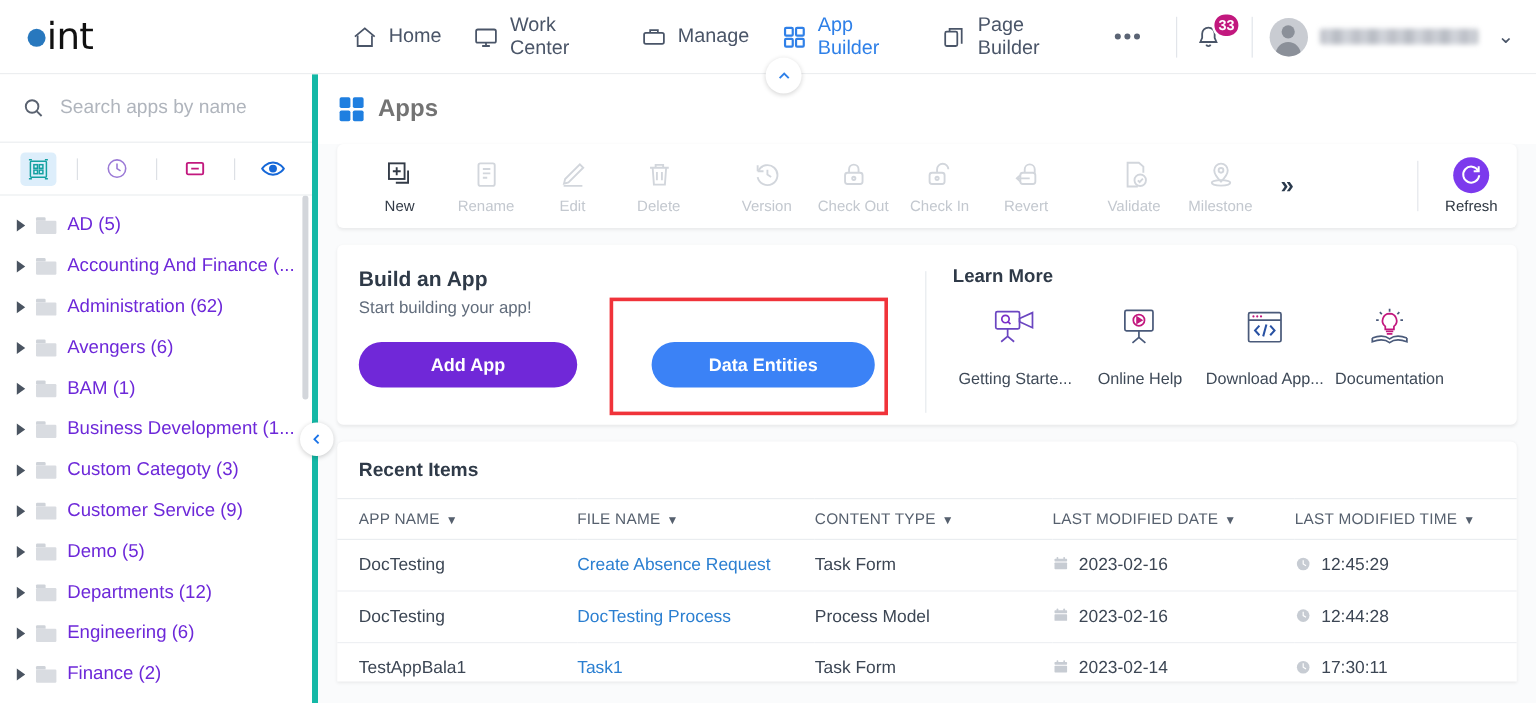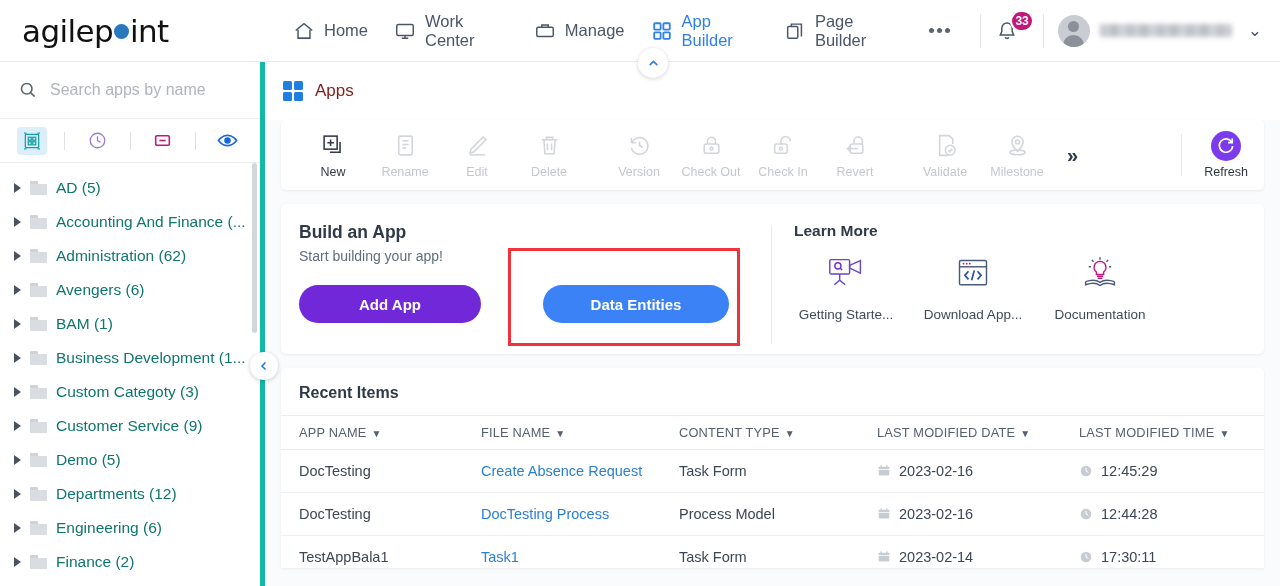--- a/index.html
+++ b/index.html
@@ -76,21 +76,21 @@
   .icon-row {
     height: 44px; display: flex; align-items: center; border-bottom: 1px solid #eceef1;
   }
   .icon-cell { flex: 1; display: flex; align-items: center; justify-content: center; cursor: pointer; height: 100%;}
   .icon-cell .box { width: 30px; height: 28px; display: flex; align-items: center; justify-content: center; border-radius: 4px;}
   .icon-cell.sel .box { background: #ddeefb; }
   .isep { width: 1px; height: 18px; background: #dde0e5; }
   .tree { padding-top: 8px; height: 423px; overflow: hidden; position: relative;}
   .tree-item {
     display: flex; align-items: center; gap: 9px; height: 34px;
-    padding-left: 14px; font-size: 15.5px; color: #0f766e; cursor: pointer;
+    padding-left: 14px; font-size: 15.5px; color: #6d28d9; cursor: pointer;
     white-space: nowrap;
   }
   .caret { width: 0; height: 0; border-left: 7px solid #4a5461; border-top: 5px solid transparent; border-bottom: 5px solid transparent; }
   .folder { width: 17px; height: 14px; position: relative; flex: none;}
   .folder::before { content:""; position:absolute;left:0;top:0;width:8px;height:3px;background:#cfd3d9;border-radius:1px 1px 0 0;}
   .folder::after { content:""; position:absolute;left:0;top:3px;width:17px;height:11px;background:#d9dce1;border-radius:1px;}
   .tree-label { overflow:hidden; text-overflow: ellipsis; max-width: 196px;}
   .sb-scroll { position: absolute; right: 3px; top: 0px; width: 5px; height: 170px; background: #d3d6db; border-radius: 3px;}
 
   
@@ -102,21 +102,21 @@
   }
 
   
   .main { position: absolute; top: 62px; left: 265px; width: 1015px; height: 524px; background: #fafbfc; }
   .apps-head {
     height: 58px; background: #fff; display: flex; align-items: center;
     padding-left: 18px; gap: 12px;
   }
   .grid-ico { width: 20px; height: 20px; display: grid; grid-template-columns: 9px 9px; grid-template-rows: 9px 9px; gap: 2px; }
   .grid-ico i { background: #1f7fe0; border-radius: 1.5px; display:block;}
-  .apps-title { font-size: 17px; font-weight: normal; color: #7f1d1d; }
+  .apps-title { font-size: 20px; font-weight: bold; color: #737373; }
 
   .toolbar {
     margin: 0 16px; height: 70px; background: #fff; border-radius: 5px;
     box-shadow: 0 1px 3px rgba(0,0,0,.07);
     display: flex; align-items: center; padding: 0 16px;
   }
   .tb-btn {
     width: 72px; height: 60px; display: flex; flex-direction: column;
     align-items: center; justify-content: center; gap: 5px; cursor: pointer;
     border-radius: 4px;
@@ -152,21 +152,21 @@
   }
   .pill-add { width: 182px; background: #7028d8; }
   .pill-data { width: 186px; background: #3b82f6; }
   .highlight-box {
     position: absolute; left: 227px; top: 44px; width: 232px; height: 98px;
     border: 3px solid #f0333a; background: transparent; pointer-events: none;
   }
   .build-divider { width: 1px; background: #e7eaee; margin: 4px 0 10px 0; }
   .learn { flex: 1; padding-left: 22px; }
   .learn-h { font-size: 15.5px; font-weight: bold; color: #2f3a48; }
-  .learn-row { display: flex; gap: 23px; margin-top: 16px; }
+  .learn-row { display: flex; gap: 0; margin-top: 16px; }
   .learn-item { width: 104px; display: flex; flex-direction: column; align-items: center; gap: 11px; cursor: pointer; }
   .learn-label { font-size: 13.5px; color: #3f4a58; white-space: nowrap; overflow:hidden; text-overflow: ellipsis; max-width: 104px; text-align:center;}
 
   
   .recent-card {
     margin: 14px 16px 0 16px; background: #fff; border-radius: 5px 5px 0 0;
     box-shadow: 0 1px 3px rgba(0,0,0,.07); height: 200px; overflow: hidden;
   }
   .recent-h { font-size: 16px; font-weight: bold; color: #2f3a48; padding: 16px 0 13px 18px; }
   table { width: 100%; border-collapse: collapse; table-layout: fixed; }
@@ -186,21 +186,20 @@
   .cellico { display: inline-flex; vertical-align: -2px; margin-right: 8px; }
 </style>
 </head>
 <body>
 
 <div class="app">
 
   <div class="topbar">
     <div class="logo-wrap">
       <div class="logo">
-          <span>agilep</span>
           <span class="dot"></span>
           <span>int</span>
         </div>
     </div>
 
     <div class="nav">
       <div class="nav-item">
         <span class="ico">
           <svg width="22" height="22" viewBox="0 0 24 24" fill="none" stroke="#4a5568" stroke-width="1.6">
               <path d="M3 11.5 12 4l9 7.5"></path>
@@ -576,20 +575,31 @@
                 <rect x="4" y="4" width="22" height="16" rx="1.5"></rect>
                 <path d="M26 10.5 38 5v14l-12-5.5z"></path>
                 <circle cx="13" cy="11" r="3.4" stroke="#7b2fc9"></circle>
                   <path d="m15.4 13.4 2.2 2.2" stroke="#7b2fc9"></path>
                 <path d="M15 20v7M9 32l6-5 6 5"></path>
               </svg>
             </span>
             <span class="learn-label">Getting Starte...</span>
           </div>
 
+          <div class="learn-item">
+            <span>
+              <svg width="40" height="36" viewBox="0 0 44 40" fill="none" stroke="#4a5a7a" stroke-width="1.6">
+                <rect x="8" y="3" width="26" height="19" rx="1.5"></rect>
+                <circle cx="21" cy="12" r="5.2" stroke="#c2187e"></circle>
+                <path d="m19.3 9.4 4.2 2.6-4.2 2.6z" fill="#c2187e" stroke="#c2187e"></path>
+                <path d="M21 22v7M15 33l6-5 6 5"></path>
+              </svg>
+            </span>
+            <span class="learn-label">Online Help</span>
+          </div>
 
           <div class="learn-item">
             <span>
               <svg width="40" height="36" viewBox="0 0 44 40" fill="none" stroke="#4a5a7a" stroke-width="1.6">
                 <rect x="7" y="5" width="30" height="27" rx="1.5"></rect>
                 <path d="M7 12h30"></path>
                 <circle cx="11.5" cy="8.5" r="1" fill="#c2187e" stroke="none"></circle>
                   <circle cx="15" cy="8.5" r="1" fill="#c2187e" stroke="none"></circle>
                   <circle cx="18.5" cy="8.5" r="1" fill="#c2187e" stroke="none"></circle>
                 <path d="m17 17-4 4.5 4 4.5M27 17l4 4.5-4 4.5M23.5 16l-3 11" stroke="#2952a3" stroke-width="1.9"></path>

